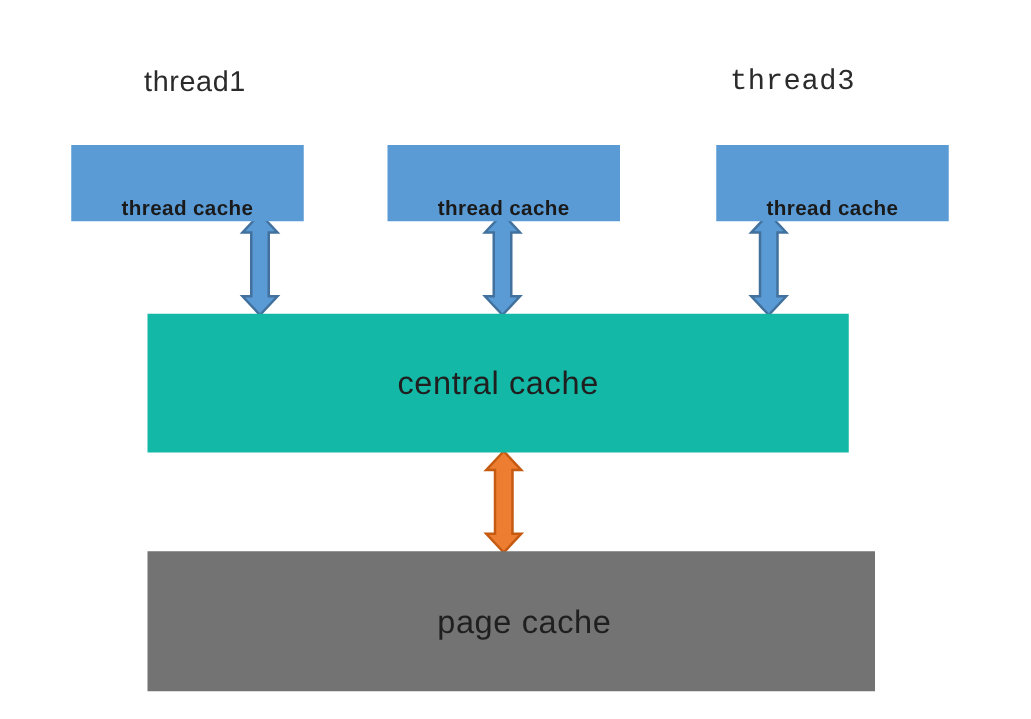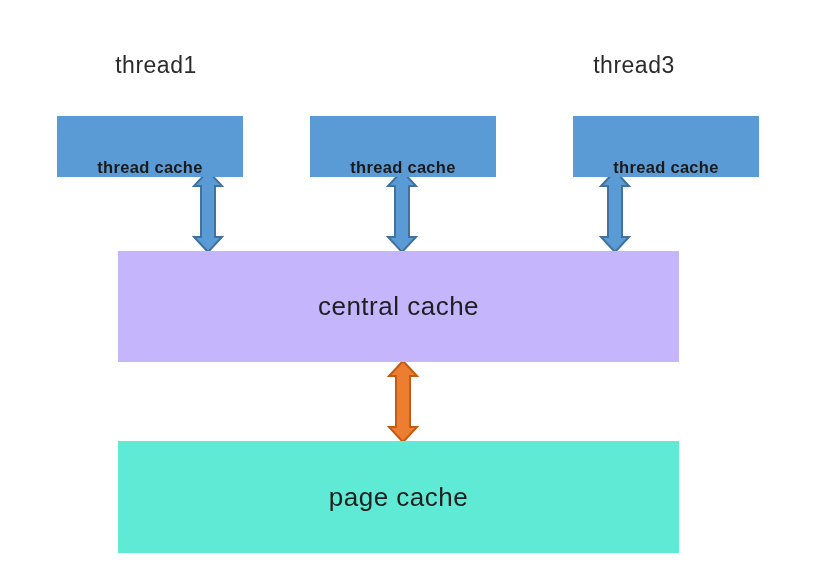--- a/index.html
+++ b/index.html
@@ -74,21 +74,21 @@
     height: 112px;
   }
   .wide-box .box-text {
     font-size: 26px;
     font-weight: 400;
     color: #1f1f1f;
     letter-spacing: 0.5px;
   }
   .tl-1 { left: 76px; }
   .tl-2 { left: 320px; }
-  .tl-3 { left: 554px; }
+  .tl-3 { left: 554px; font-family: Liberation Mono, monospace; }
   .tb-1 { left: 57px; }
   .tb-2 { left: 310px; }
   .tb-3 { left: 573px; }
 </style>
 </head>
 <body>
 
 <div class="canvas">
 
   <svg class="arrow-layer" viewBox="0 0 825 575">
@@ -104,21 +104,21 @@
   <div class="box thread-box tb-1" style="background-color: rgb(91, 155, 213);">
     <span class="box-text">thread cache</span>
   </div>
   <div class="box thread-box tb-2" style="background-color: rgb(91, 155, 213);">
     <span class="box-text">thread cache</span>
   </div>
   <div class="box thread-box tb-3" style="background-color: rgb(91, 155, 213);">
     <span class="box-text">thread cache</span>
   </div>
 
-  <div class="box wide-box central-box" style="background-color: #c4b5fd;">
+  <div class="box wide-box central-box" style="background-color: #14b8a6;">
     <span class="box-text">central cache</span>
   </div>
 
-  <div class="box wide-box page-box" style="background-color: #5eead4;">
+  <div class="box wide-box page-box" style="background-color: #737373; padding-left: 21px;">
     <span class="box-text">page cache</span>
   </div>
 
 </div>
 
 </body></html>

